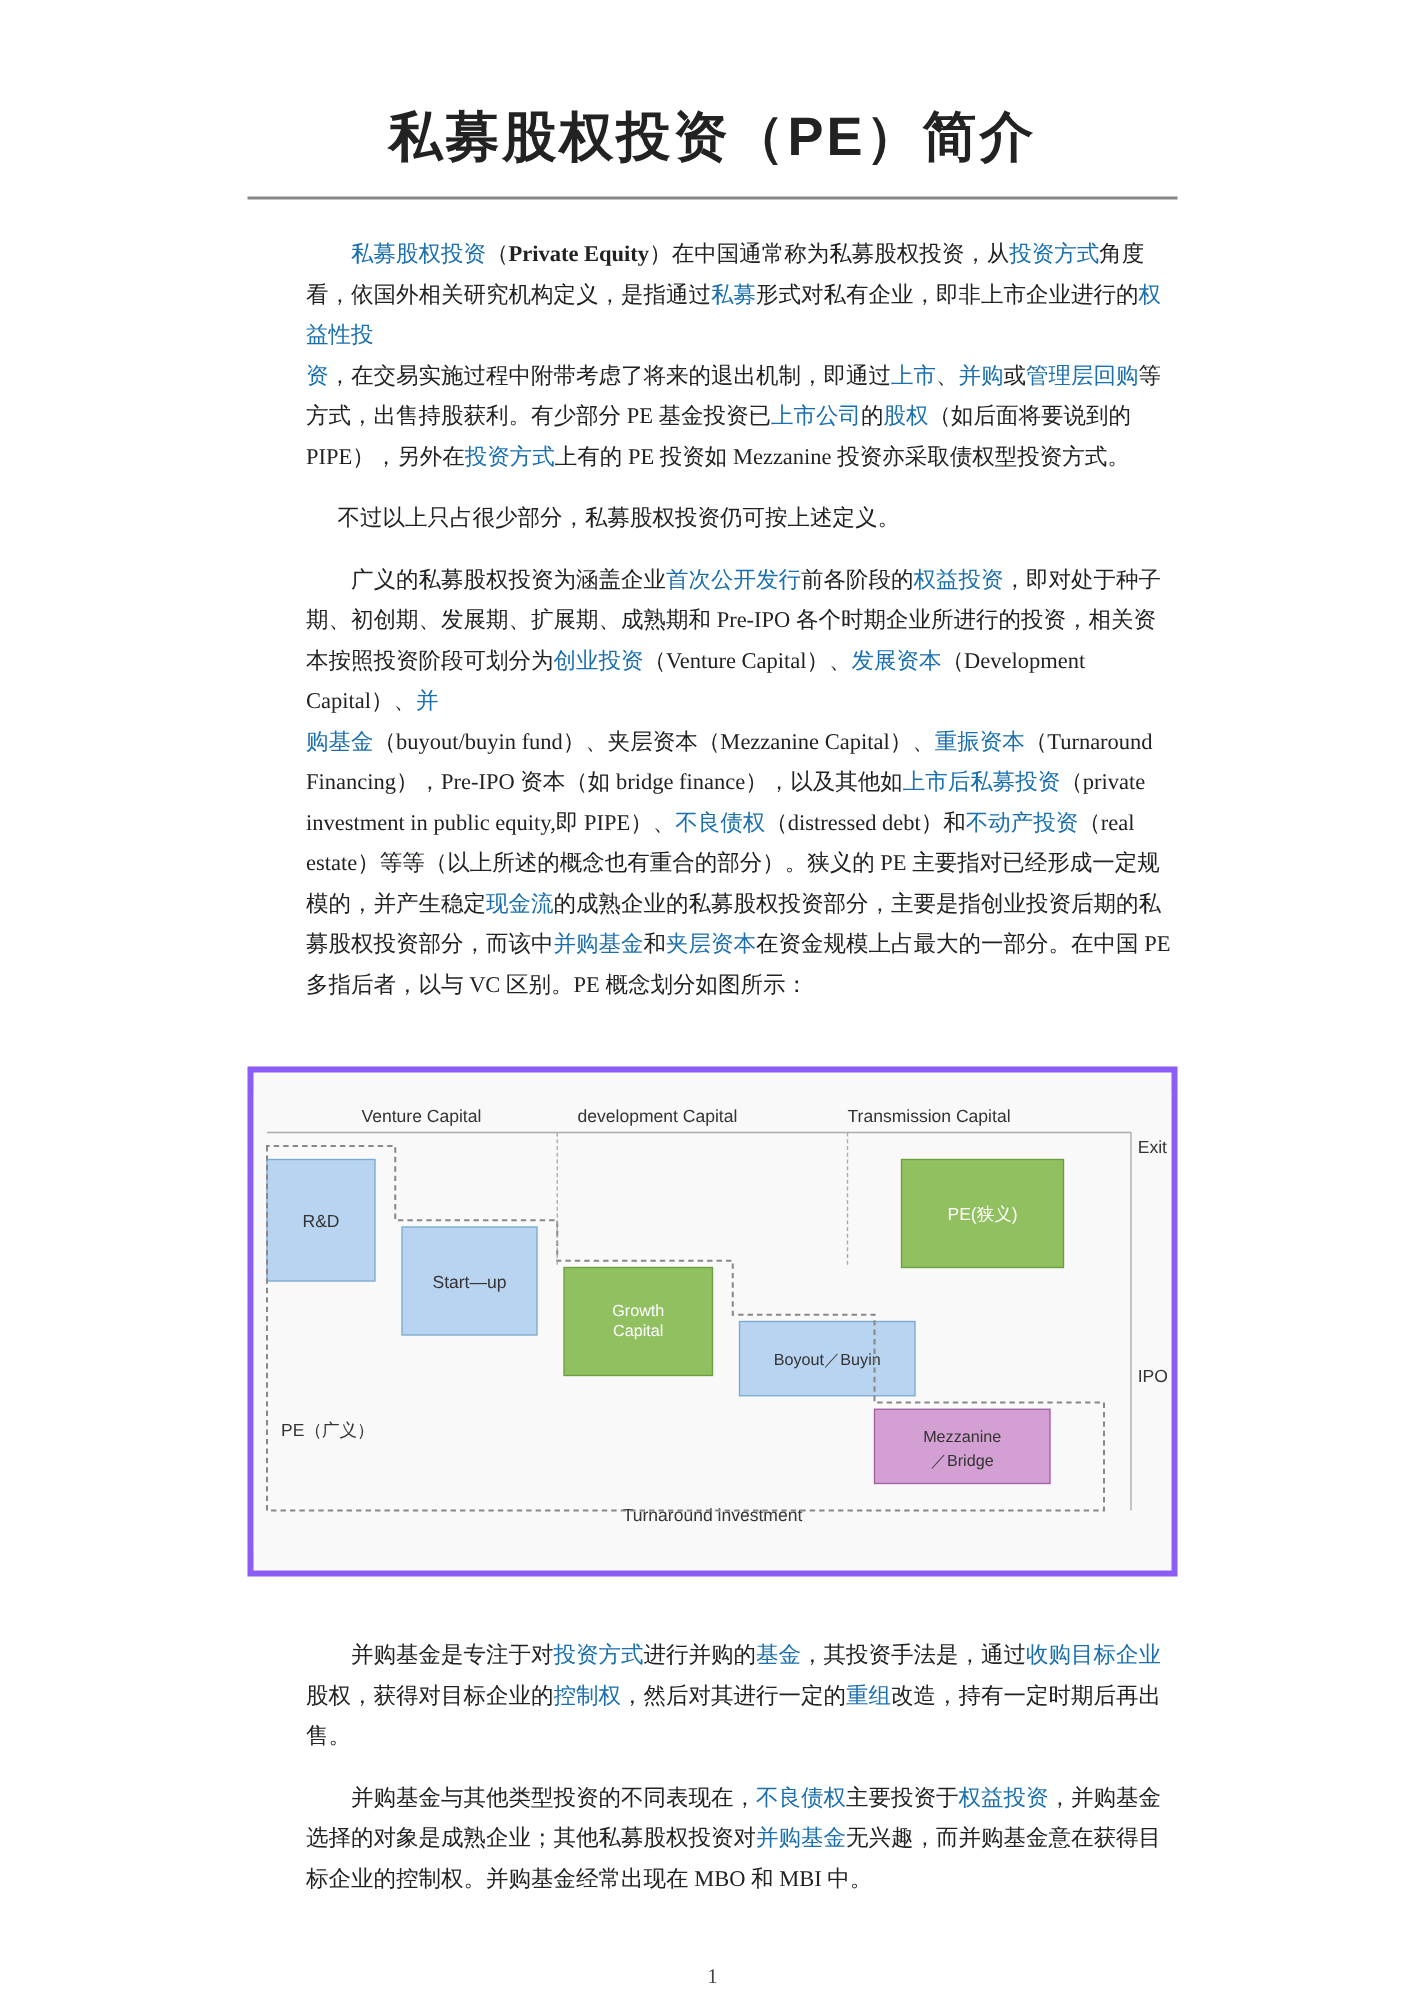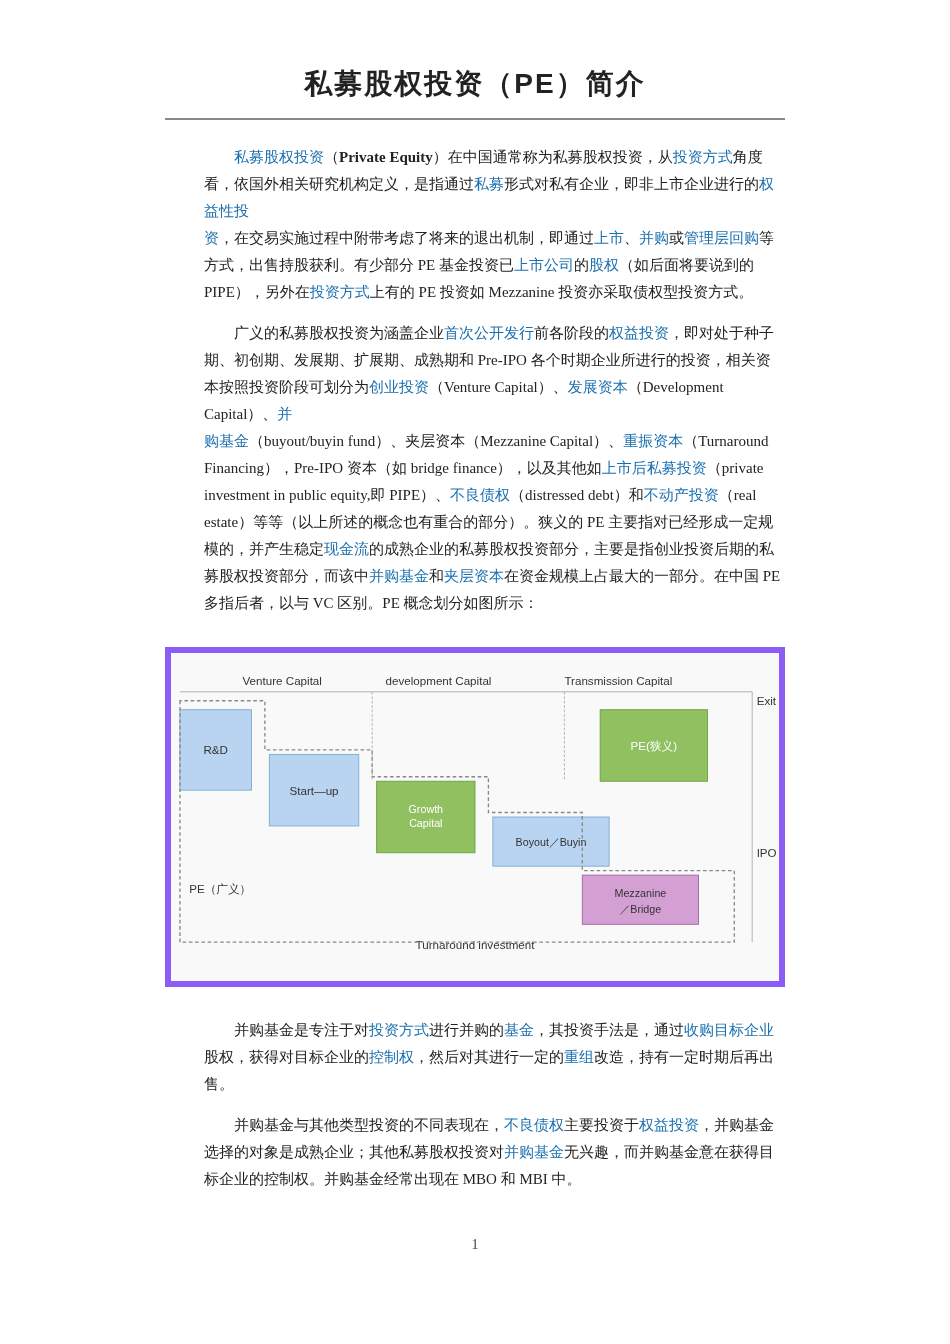--- a/index.html
+++ b/index.html
@@ -10,43 +10,43 @@
       color: #222;
       line-height: 1.7;
     }
     .page {
       max-width: 780px;
       margin: 0 auto;
       padding: 60px 80px 80px 80px;
     }
     h1.title {
       text-align: center;
-      font-size: 28px;
+      font-size: 36px;
       font-weight: bold;
       letter-spacing: 2px;
       margin-bottom: 10px;
       font-family: "SimHei", "Microsoft YaHei", sans-serif;
     }
     .title-underline {
       border-bottom: 2px solid #888;
       margin-bottom: 24px;
     }
     .paragraph {
       text-indent: 2em;
       margin-bottom: 14px;
       line-height: 1.8;
       margin-left: 39px;
     }
     .link-blue { color: #1a6faf; text-decoration: none; }
     .bold { font-weight: bold; }
     .diagram-container {
-      margin: 30px auto;
+      margin: 40px auto;
       width: 100%;
       max-width: 680px;
-      border: 6px solid #8b5cf6;
+      border: 4px solid #8b5cf6;
       background: #f9f9f9;
       position: relative;
       height: 340px;
       overflow: hidden;
     }
     
     .diagram-svg {
       width: 100%;
       height: 100%;
     }
@@ -67,20 +67,23 @@
 
 <div class="page">
 
   <h1 class="title">私募股权投资（PE）简介</h1>
   <div class="title-underline"></div>
 
   <p class="paragraph">
     <a class="link-blue" href="#">私募股权投资</a>（<span class="bold">Private Equity</span>）在中国通常称为私募股权投资，从<a class="link-blue" href="#">投资方式</a>角度看，依国外相关研究机构定义，是指通过<a class="link-blue" href="#">私募</a>形式对私有企业，即非上市企业进行的<a class="link-blue" href="#">权益性投<br>资</a>，在交易实施过程中附带考虑了将来的退出机制，即通过<a class="link-blue" href="#">上市</a>、<a class="link-blue" href="#">并购</a>或<a class="link-blue" href="#">管理层回购</a>等方式，出售持股获利。有少部分 PE 基金投资已<a class="link-blue" href="#">上市公司</a>的<a class="link-blue" href="#">股权</a>（如后面将要说到的 PIPE），另外在<a class="link-blue" href="#">投资方式</a>上有的 PE 投资如 Mezzanine 投资亦采取债权型投资方式。
   </p>
 
+  <p class="no-indent">
+      不过以上只占很少部分，私募股权投资仍可按上述定义。
+  </p>
 
   <p class="paragraph">
     广义的私募股权投资为涵盖企业<a class="link-blue" href="#">首次公开发行</a>前各阶段的<a class="link-blue" href="#">权益投资</a>，即对处于种子期、初创期、发展期、扩展期、成熟期和 Pre-IPO 各个时期企业所进行的投资，相关资本按照投资阶段可划分为<a class="link-blue" href="#">创业投资</a>（Venture Capital）、<a class="link-blue" href="#">发展资本</a>（Development Capital）、<a class="link-blue" href="#">并<br>购基金</a>（buyout/buyin fund）、夹层资本（Mezzanine Capital）、<a class="link-blue" href="#">重振资本</a>（Turnaround Financing），Pre-IPO 资本（如 bridge finance），以及其他如<a class="link-blue" href="#">上市后私募投资</a>（private investment in public equity,即 PIPE）、<a class="link-blue" href="#">不良债权</a>（distressed debt）和<a class="link-blue" href="#">不动产投资</a>（real estate）等等（以上所述的概念也有重合的部分）。狭义的 PE 主要指对已经形成一定规模的，并产生稳定<a class="link-blue" href="#">现金流</a>的成熟企业的私募股权投资部分，主要是指创业投资后期的私募股权投资部分，而该中<a class="link-blue" href="#">并购基金</a>和<a class="link-blue" href="#">夹层资本</a>在资金规模上占最大的一部分。在中国 PE 多指后者，以与 VC 区别。PE 概念划分如图所示：
   </p>
 
   <div class="diagram-container">
     <svg class="diagram-svg" viewBox="0 0 680 340" xmlns="http://www.w3.org/2000/svg">
 
       <rect width="680" height="340" fill="#f9f9f9"></rect>
 

